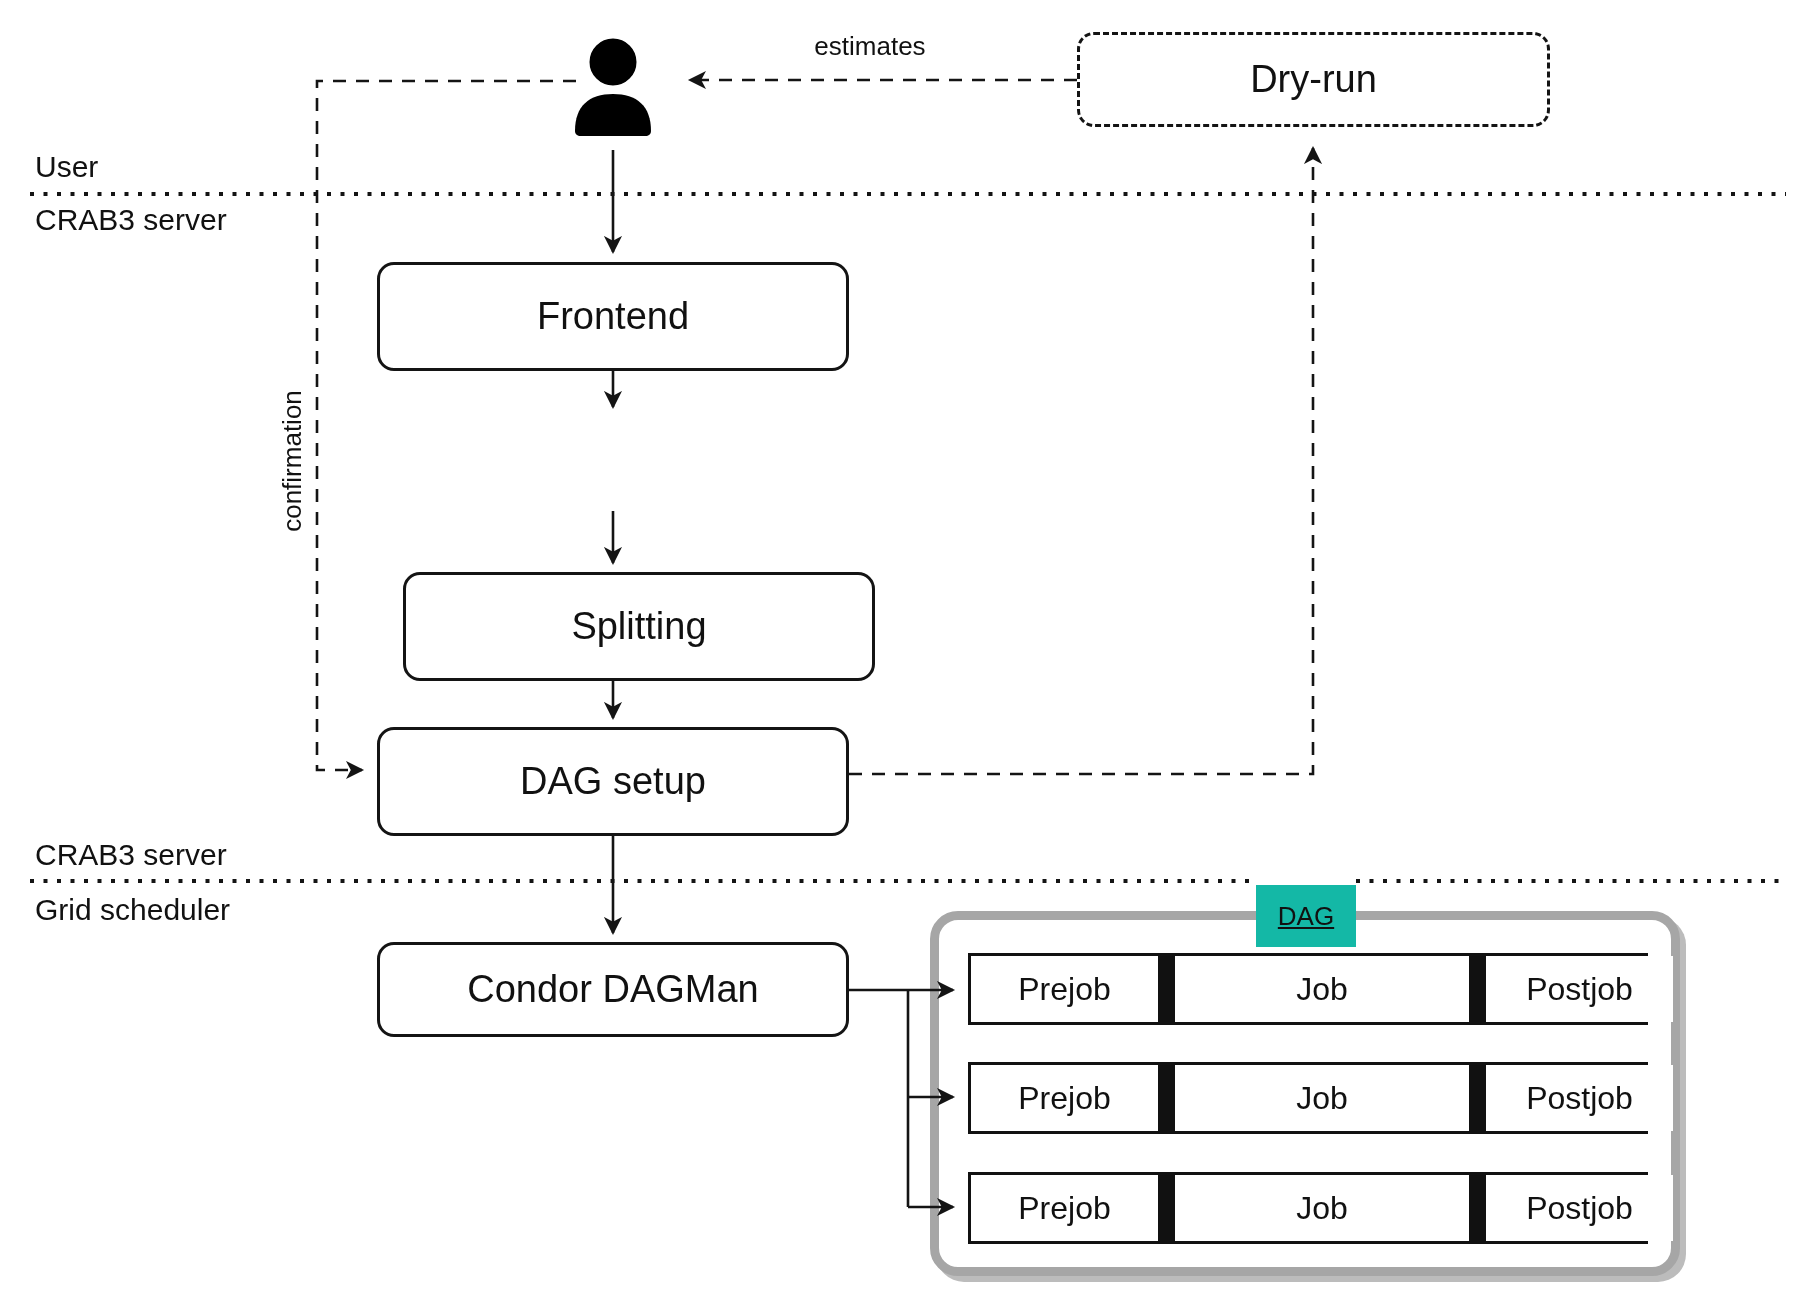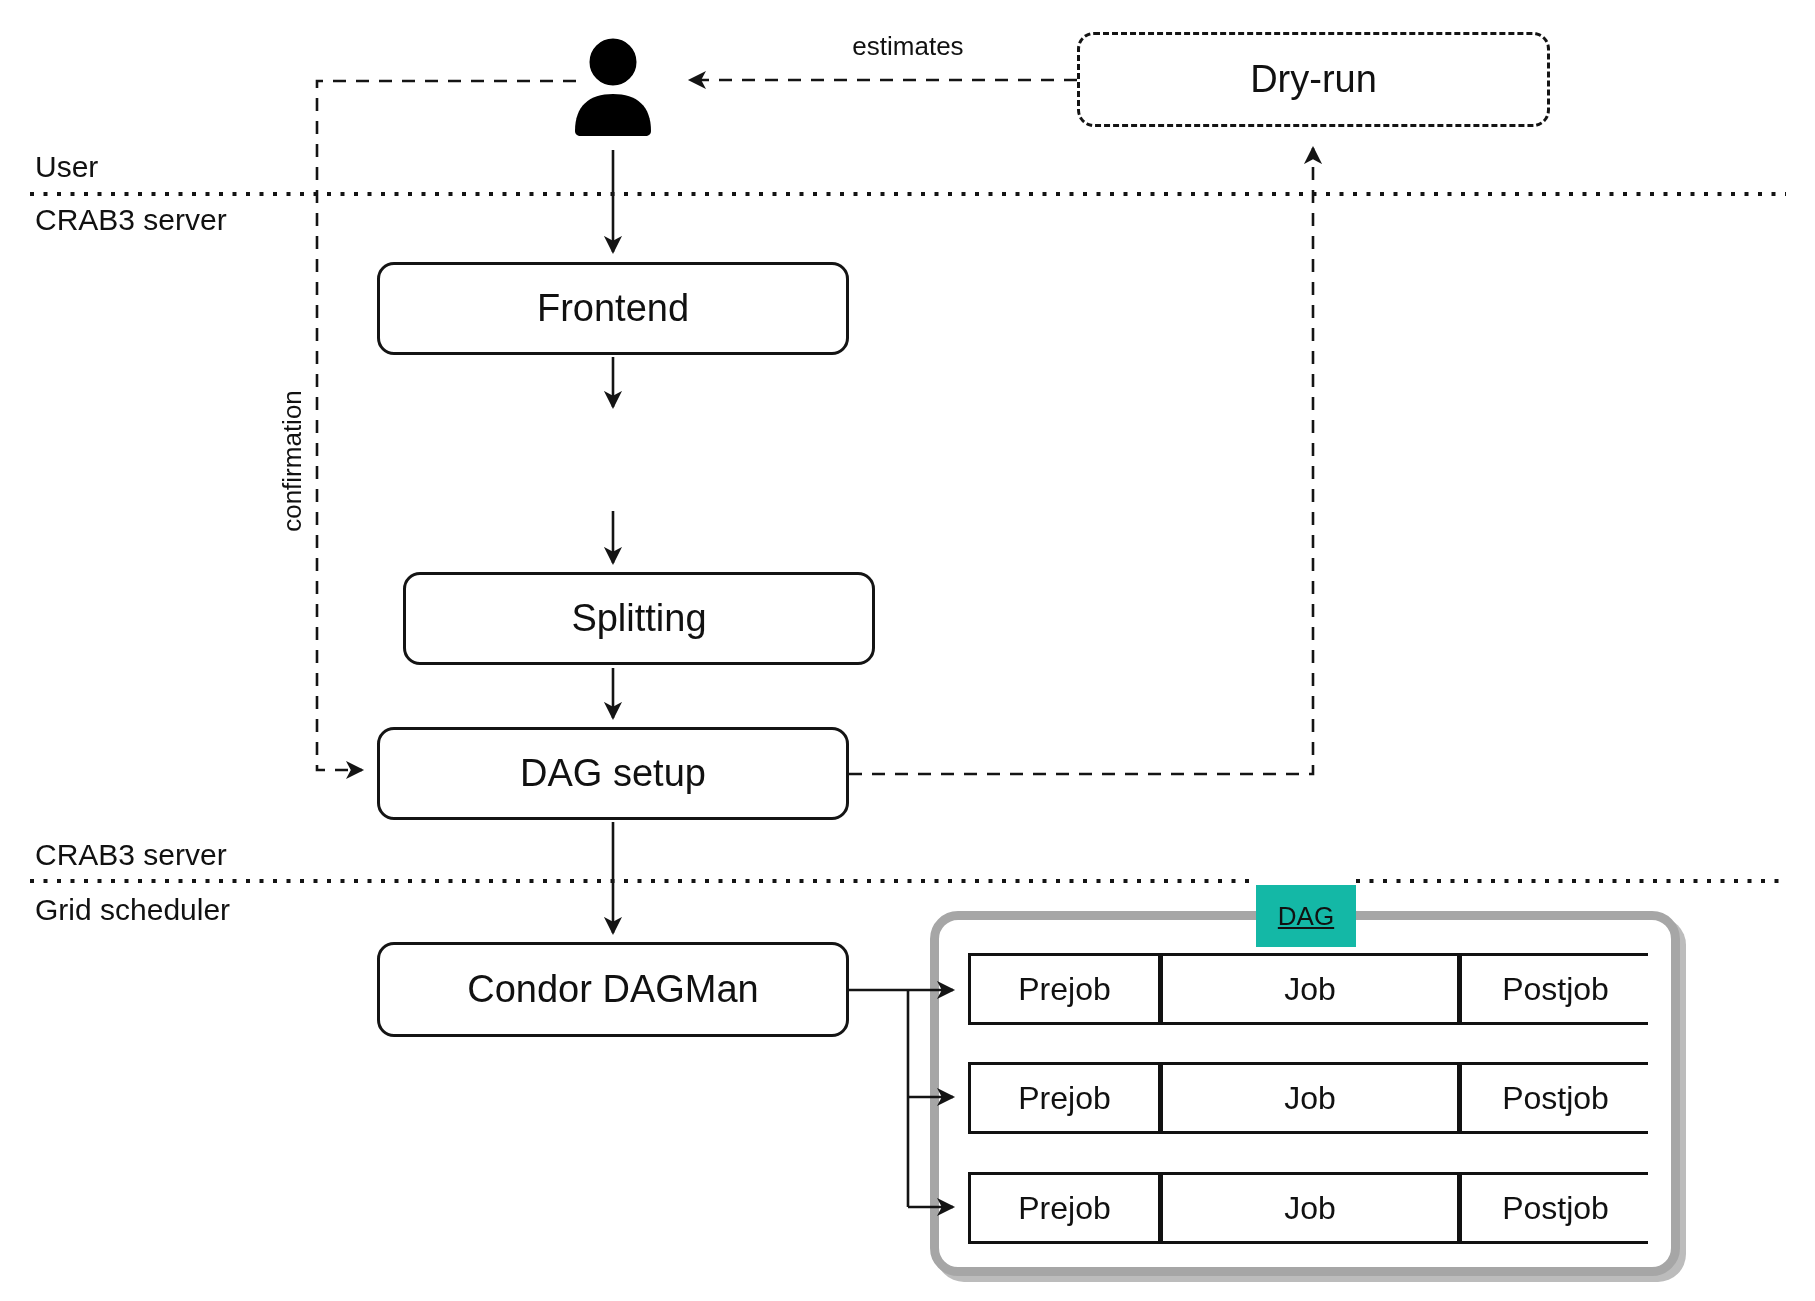--- a/index.html
+++ b/index.html
@@ -1,37 +1,37 @@
 <!DOCTYPE html>
 <html><head>
 <meta charset="utf-8">
 <style>
   html,body{margin:0;padding:0;background:#fff;}
   #canvas{
     position:relative;width:1815px;height:1301px;background:#fff;overflow:hidden;
     font-family:"Liberation Sans",sans-serif;color:#111;
   }
   .node{
-    position:absolute;width:472px;height:93px;box-sizing:border-box;
+    position:absolute;width:472px;height:109px;box-sizing:border-box;
     border:3px solid #141414;border-radius:17px;background:#fff;
     display:flex;align-items:center;justify-content:center;
     font-size:38px;z-index:5;
   }
   .node.dashed{border-style:dashed;}
   .lane-label{position:absolute;font-size:30px;z-index:5;white-space:nowrap;}
   .edge-label{position:absolute;font-size:26px;z-index:5;white-space:nowrap;}
   .rotated{transform:rotate(-90deg);transform-origin:center center;text-align:center;}
   #dag-container{
     position:absolute;left:930px;top:911px;width:750px;height:365px;box-sizing:border-box;
     border:9px solid #a6a6a6;border-radius:28px;background:#fff;
     box-shadow:6px 6px 0 #bcbcbc;z-index:1;
   }
   .job-row{
     position:absolute;left:968px;width:680px;height:72px;box-sizing:border-box;
-    display:grid;grid-template-columns:187px 294px 187px;gap:5px;padding:3px;
+    display:grid;grid-template-columns:187px 294px 187px;gap:17px;padding:3px;
     background:#111;z-index:2;
   }
   .job-cell{
     background:#fff;display:flex;align-items:center;justify-content:center;
     font-size:32px;
   }
   #dag-label{
     position:absolute;left:1256px;top:885px;width:100px;height:62px;background:#14b8a6;
     display:flex;align-items:center;justify-content:center;font-size:26px;z-index:3;text-decoration:underline;
   }
@@ -100,16 +100,16 @@
   <div class="node" style="left:377px;top:572px;margin-left:26px;">Splitting</div>
   <div class="node" style="left:377px;top:727px;">DAG setup</div>
   <div class="node dashed" style="left:1077px;top:32px;width:473px;height:95px;">Dry-run</div>
   <div class="node" style="left:377px;top:942px;height:95px;">Condor DAGMan</div>
 
   <div class="lane-label" style="left:35px;top:150px;">User</div>
   <div class="lane-label" style="left:35px;top:203px;">CRAB3 server</div>
   <div class="lane-label" style="left:35px;top:838px;">CRAB3 server</div>
   <div class="lane-label" style="left:35px;top:893px;">Grid scheduler</div>
 
-  <div class="edge-label" style="left:808px;top:31px;width:200px;text-align:center;">estimates</div>
+  <div class="edge-label" style="left:770px;top:31px;width:200px;text-align:center;">estimates</div>
   <div class="edge-label rotated" style="left:182px;top:446px;width:220px;height:30px;line-height:30px;">confirmation</div>
 
 </div>
 
 </body></html>

